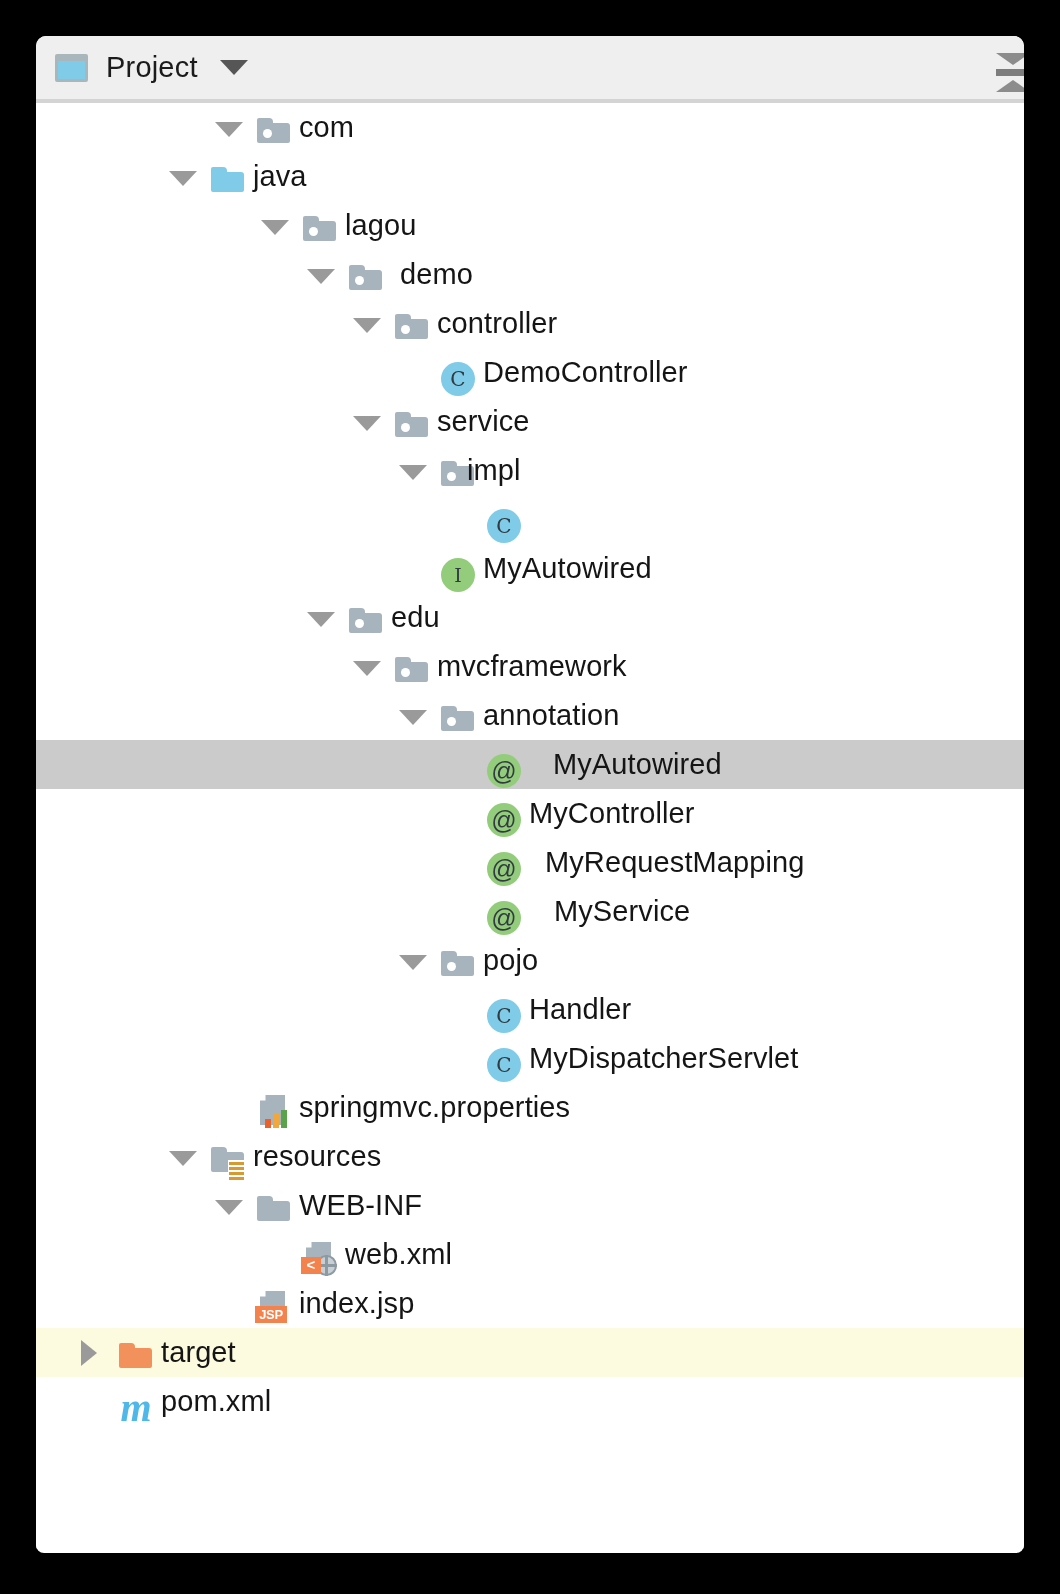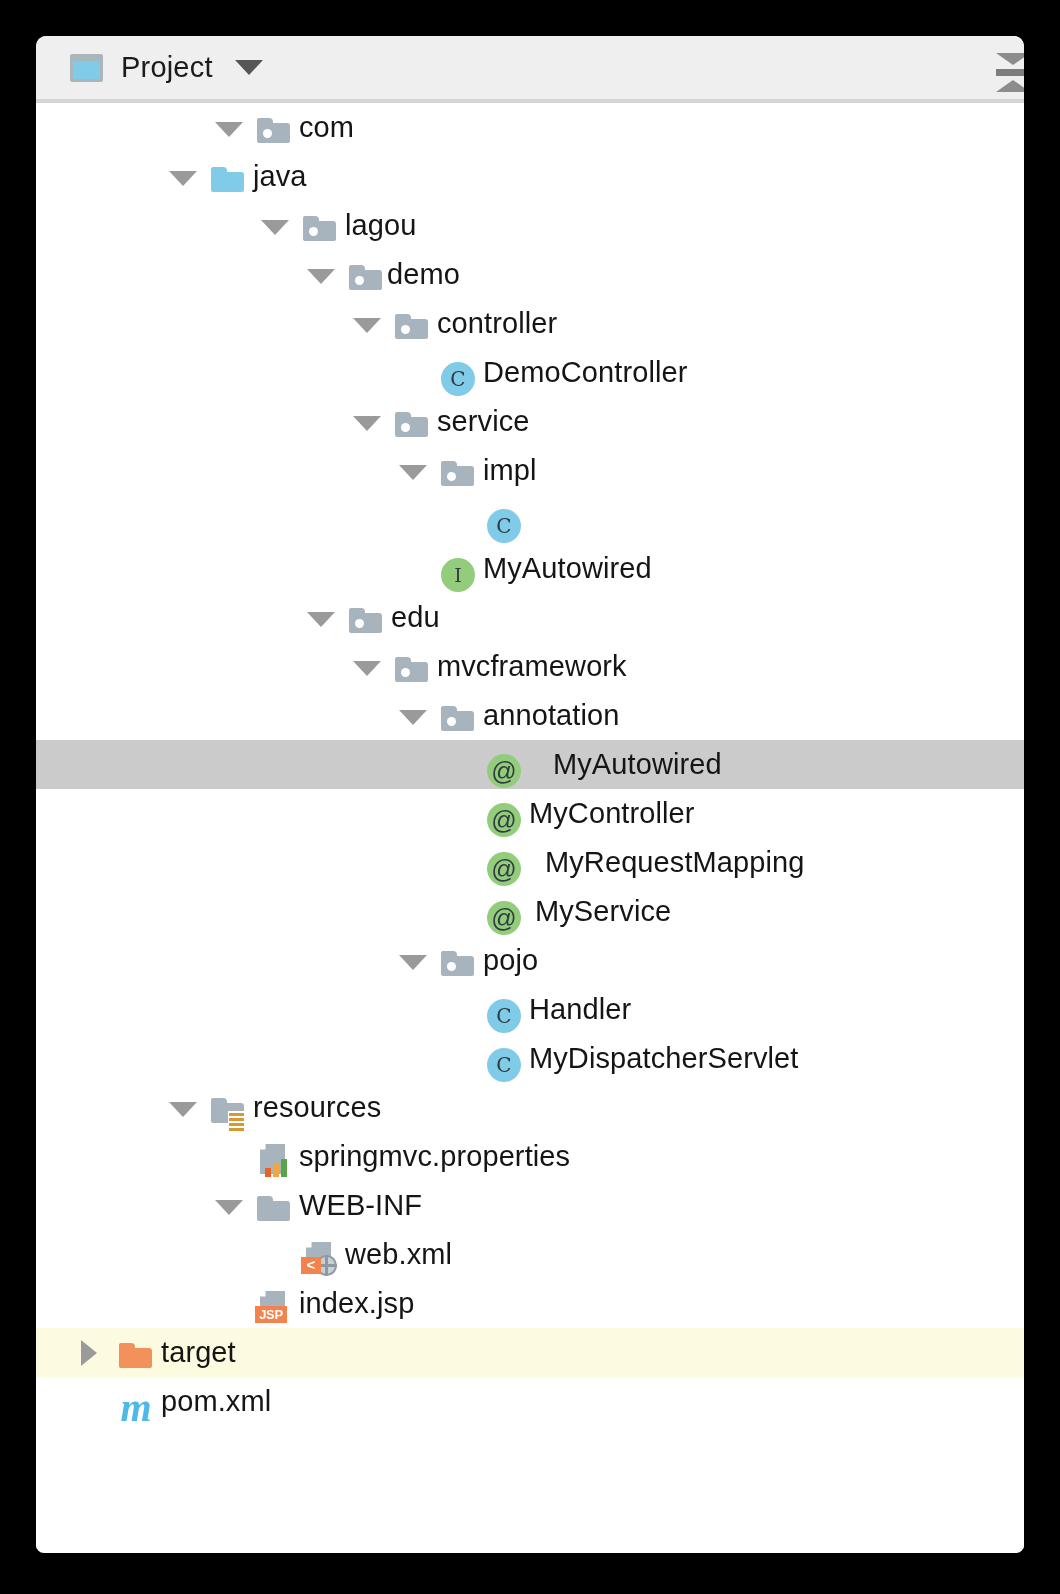--- a/index.html
+++ b/index.html
@@ -22,21 +22,21 @@
   }
 
   
   #header {
     position: relative;
     height: 67px;
     background: #efefef;
     border-bottom: 4px solid #d4d4d4;
     display: flex;
     align-items: center;
-    padding-left: 34px;
+    padding-left: 19px;
   }
   .win-icon {
     width: 33px; height: 28px;
     background: #ffffff;
     border: 3px solid #a9b7bd;
     border-top-width: 7px;
     border-radius: 2px;
     position: relative;
     flex: 0 0 auto;
   }
@@ -313,21 +313,21 @@
         <span class="twisty open" style="left:271px"></span>
         <span style="position:absolute;left:311px;top:0;width:40px;height:49px">
           <span class="ico">
             <span class="folder gray">
               <span class="tab"></span>
               <span class="body"></span>
               <span class="dot"></span>
             </span>
           </span>
         </span>
-        <span class="label" style="left:351px">demo</span>
+        <span class="label" style="left:364px">demo</span>
       </div>
       <div class="row">
         <span class="twisty open" style="left:317px"></span>
         <span style="position:absolute;left:357px;top:0;width:40px;height:49px">
           <span class="ico">
             <span class="folder gray">
               <span class="tab"></span>
               <span class="body"></span>
               <span class="dot"></span>
             </span>
@@ -360,21 +360,21 @@
         <span class="twisty open" style="left:363px"></span>
         <span style="position:absolute;left:403px;top:0;width:40px;height:49px">
           <span class="ico">
             <span class="folder gray">
               <span class="tab"></span>
               <span class="body"></span>
               <span class="dot"></span>
             </span>
           </span>
         </span>
-        <span class="label" style="left:447px">impl</span>
+        <span class="label" style="left:431px">impl</span>
       </div>
       <div class="row">
         <span style="position:absolute;left:449px;top:0;width:40px;height:49px">
           <span class="ico">
             <span class="tcircle cls">C</span>
           </span>
         </span>
       </div>
       <div class="row">
         <span style="position:absolute;left:403px;top:0;width:40px;height:49px">
@@ -446,21 +446,21 @@
           </span>
         </span>
         <span class="label" style="left:509px">MyRequestMapping</span>
       </div>
       <div class="row">
         <span style="position:absolute;left:449px;top:0;width:40px;height:49px">
           <span class="ico">
             <span class="tcircle anno">@</span>
           </span>
         </span>
-        <span class="label" style="left:499px">MyService</span>
+        <span class="label" style="left:518px">MyService</span>
       </div>
       <div class="row">
         <span class="twisty open" style="left:363px"></span>
         <span style="position:absolute;left:403px;top:0;width:40px;height:49px">
           <span class="ico">
             <span class="folder gray">
               <span class="tab"></span>
               <span class="body"></span>
               <span class="dot"></span>
             </span>
@@ -476,53 +476,53 @@
         </span>
         <span class="label" style="left:493px">Handler</span>
       </div>
       <div class="row">
         <span style="position:absolute;left:449px;top:0;width:40px;height:49px">
           <span class="ico">
             <span class="tcircle cls">C</span>
           </span>
         </span>
         <span class="label" style="left:493px">MyDispatcherServlet</span>
+      </div>
+      <div class="row">
+        <span style="position:absolute;left:219px;top:0;width:40px;height:49px">
+          <span class="ico">
+            <span class="page tiny"></span>
+            <span class="bars">
+              <i class="b1"></i>
+              <i class="b2"></i>
+              <i class="b3"></i>
+            </span>
+          </span>
+        </span>
+        <span class="label" style="left:263px">springmvc.properties</span>
       </div>
       <div class="row">
         <span class="twisty open" style="left:133px"></span>
         <span style="position:absolute;left:173px;top:0;width:40px;height:49px">
           <span class="ico">
             <span class="folder gray">
               <span class="tab"></span>
               <span class="body"></span>
               <span class="badge-lines">
                 <i></i>
                 <i></i>
                 <i></i>
                 <i></i>
               </span>
             </span>
           </span>
         </span>
         <span class="label" style="left:217px">resources</span>
       </div>
       <div class="row">
-        <span style="position:absolute;left:219px;top:0;width:40px;height:49px">
-          <span class="ico">
-            <span class="page tiny"></span>
-            <span class="bars">
-              <i class="b1"></i>
-              <i class="b2"></i>
-              <i class="b3"></i>
-            </span>
-          </span>
-        </span>
-        <span class="label" style="left:263px">springmvc.properties</span>
-      </div>
-      <div class="row">
         <span class="twisty open" style="left:179px"></span>
         <span style="position:absolute;left:219px;top:0;width:40px;height:49px">
           <span class="ico">
             <span class="folder gray">
               <span class="tab"></span>
               <span class="body"></span>
             </span>
           </span>
         </span>
         <span class="label" style="left:263px">WEB-INF</span>

